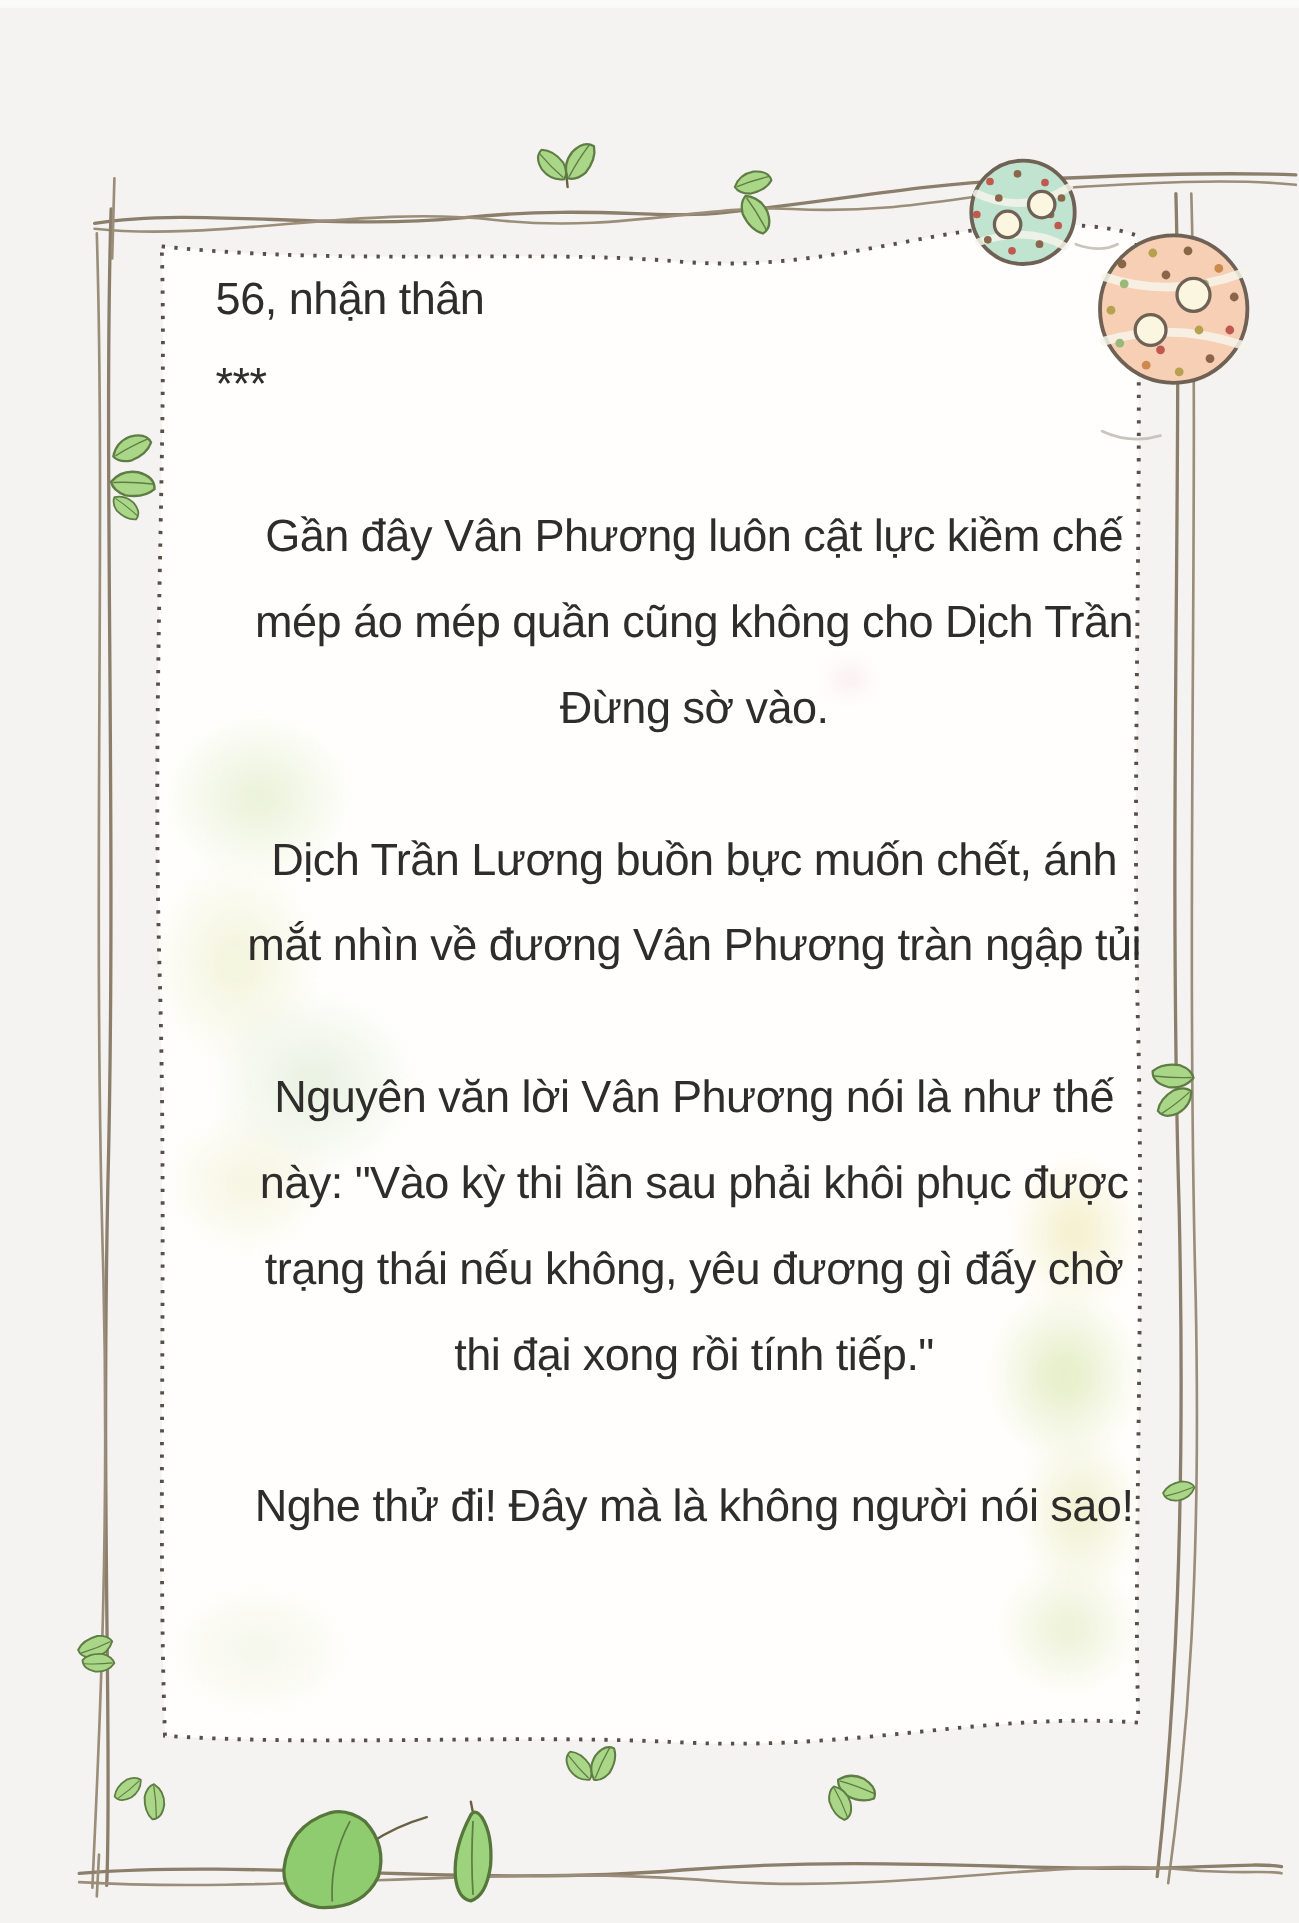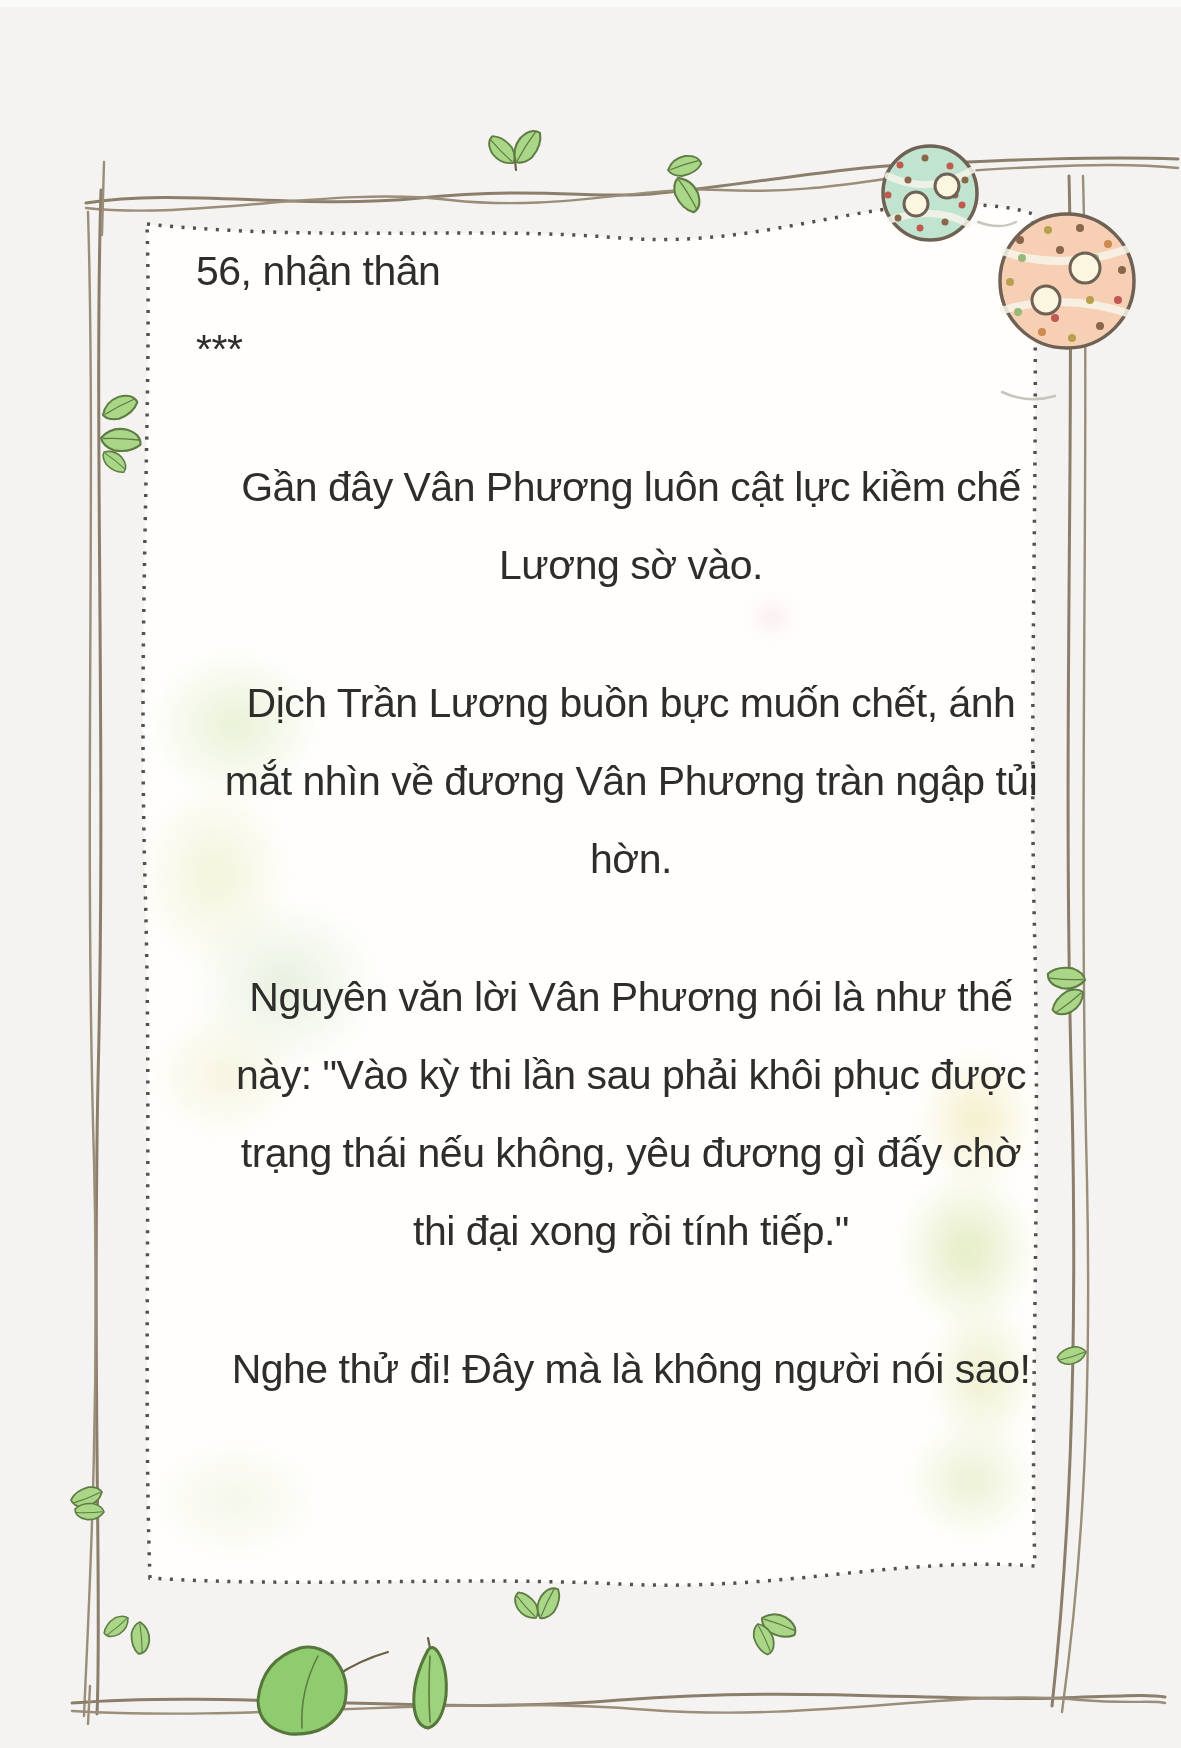--- a/index.html
+++ b/index.html
@@ -206,26 +206,26 @@
       <circle cx="1046" cy="300" r="14" class="hole"></circle>
       <circle cx="1085" cy="268" r="15" class="hole"></circle>
     </g>
   </svg>
 
   <div class="text-block">
     <div class="line title">56, nhận thân</div>
     <div class="line separator">***</div>
     <div class="para">
       <div class="line">Gần đây Vân Phương luôn cật lực kiềm chế</div>
-      <div class="line">Lương sờ vào.</div>
+      <div class="line">mép áo mép quần cũng không cho Dịch Trần</div>
+      <div class="line">Đừng sờ vào.</div>
     </div>
     <div class="para">
       <div class="line">Dịch Trần Lương buồn bực muốn chết, ánh</div>
       <div class="line">mắt nhìn về đương Vân Phương tràn ngập tủi</div>
-      <div class="line">hờn.</div>
     </div>
     <div class="para">
       <div class="line">Nguyên văn lời Vân Phương nói là như thế</div>
       <div class="line">này: "Vào kỳ thi lần sau phải khôi phục được</div>
       <div class="line">trạng thái nếu không, yêu đương gì đấy chờ</div>
       <div class="line">thi đại xong rồi tính tiếp."</div>
     </div>
     <div class="para">
       <div class="line">Nghe thử đi! Đây mà là không người nói sao!</div>
     </div>

